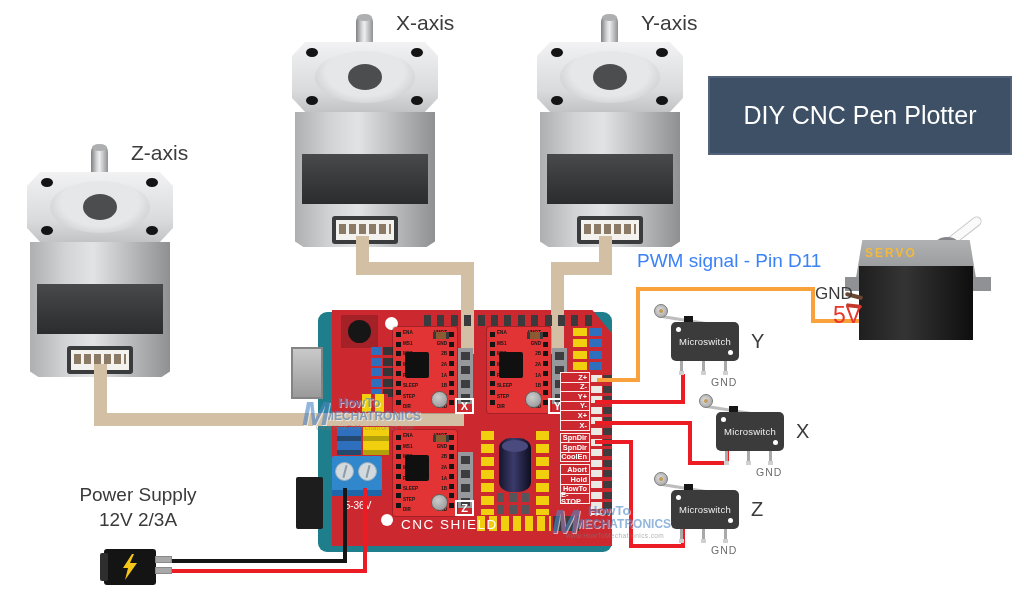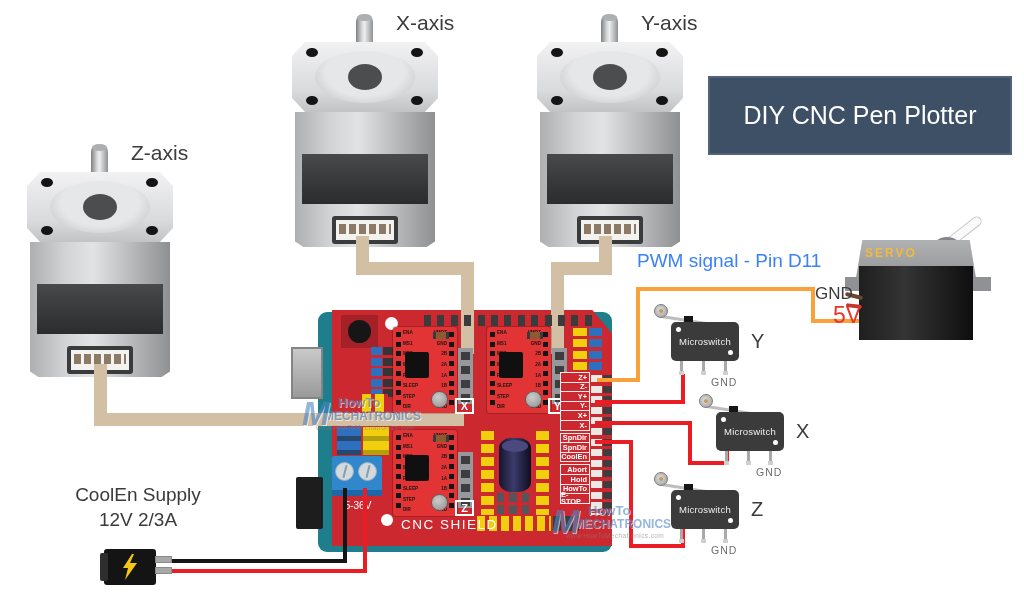--- a/index.html
+++ b/index.html
@@ -541,21 +541,21 @@
     <div class="psu-body">
       <svg width="20" height="26" style="position:absolute;left:16px;top:5px">
         <polygon points="12,0 3,14 8,14 5,26 17,9 10,9 14,0" fill="#f5c518"></polygon>
       </svg>
     </div>
     <div class="psu-cap"></div>
     <div class="lug l1"></div>
     <div class="lug l2"></div>
   </div>
   <div id="psu-label" class="abs">
-    <div>CoolEn Supply</div>
+    <div>Power Supply</div>
     <div>12V 2/3A</div>
   </div>
 
   <div id="pwm-label" class="abs">PWM signal - Pin D11</div>
 
   <div id="wm1" class="wm">
     <div class="wm-m">M</div>
     <div class="wm-text">
       <div class="wm-howto">HowTo</div>
       <div class="wm-mech">MECHATRONICS</div>

